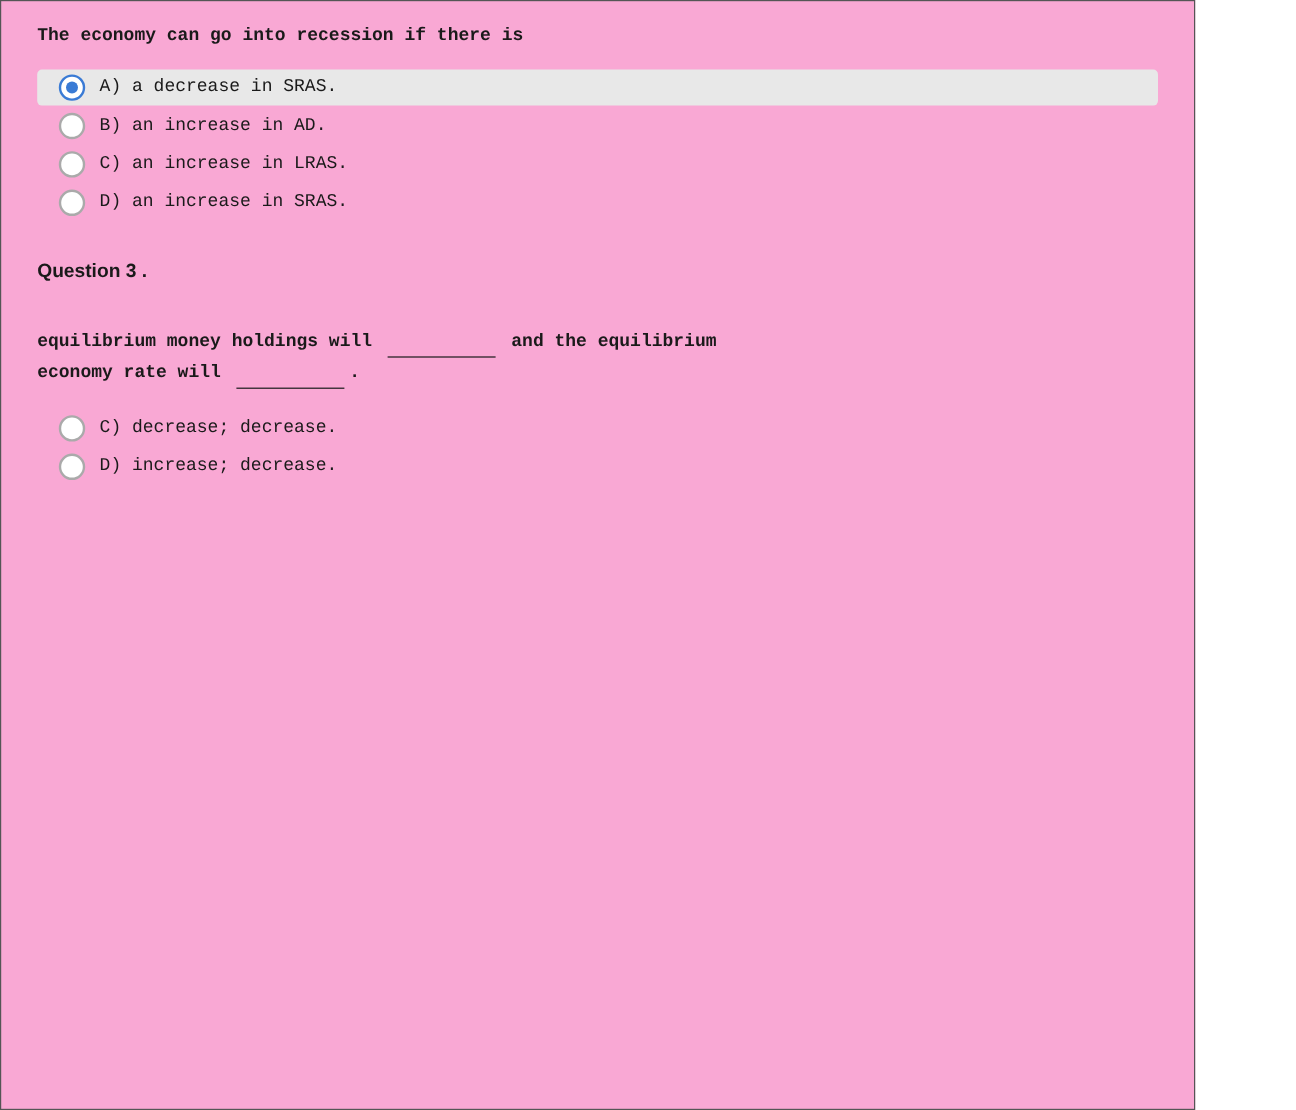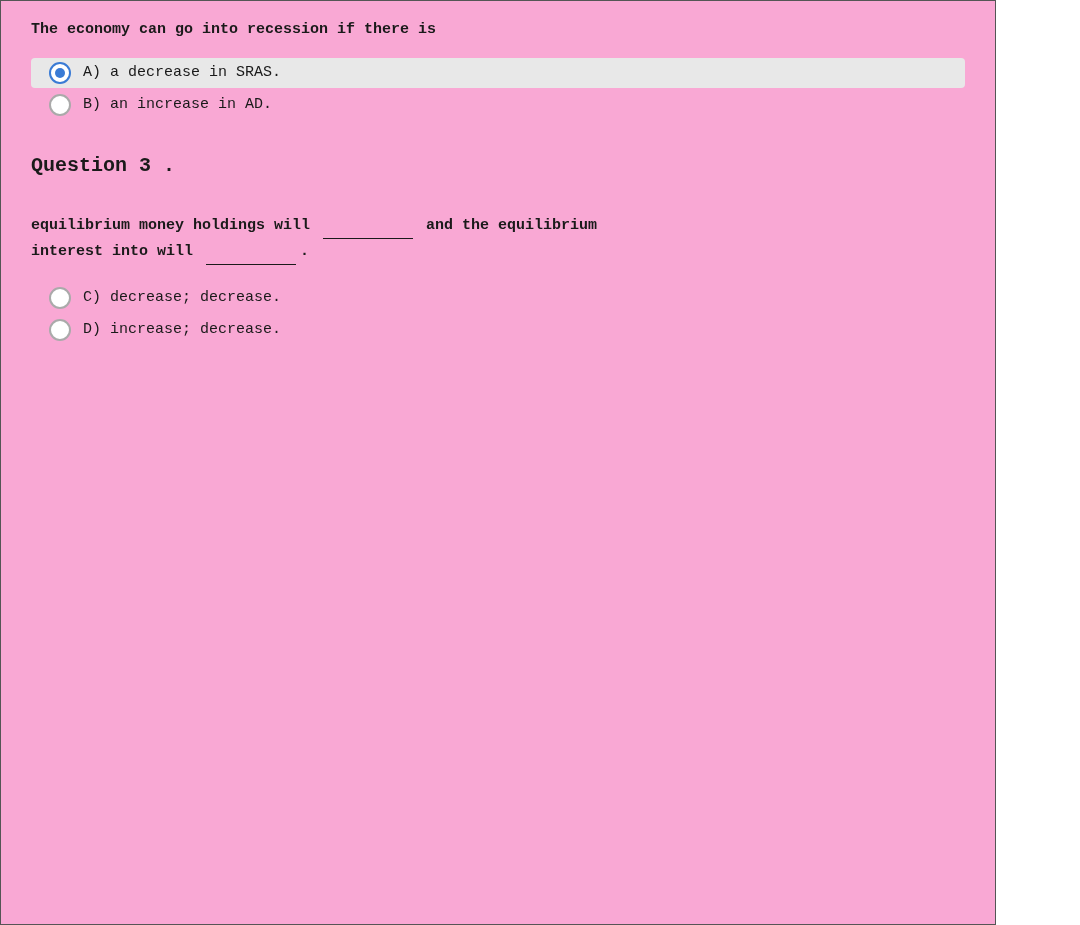--- a/index.html
+++ b/index.html
@@ -77,24 +77,24 @@
     .radio-circle.selected-radio::after {
       content: '';
       width: 10px;
       height: 10px;
       border-radius: 50%;
       background: #3a7bd5;
     }
 
     .question-header {
       font-weight: bold;
-      font-size: 20px;
+      font-size: 16px;
       margin-bottom: 12px;
       margin-top: 22px;
-      font-family: Liberation Mono, monospace;
+      font-family: Liberation Sans, sans-serif;
     }
 
     .question3-block {
       padding: 0px 30px 20px 30px;
     }
 
     .question3-prompt {
       font-weight: bold;
       font-size: 15px;
       line-height: 1.65;
@@ -130,35 +130,43 @@
     <div class="answer-option selected">
       <div class="radio-circle selected-radio"></div>
       <span class="option-label">A) a decrease in SRAS.</span>
     </div>
 
     <div class="answer-option">
       <div class="radio-circle"></div>
       <span class="option-label">B) an increase in AD.</span>
     </div>
 
+    <div class="answer-option">
+      <div class="radio-circle"></div>
+      <span class="option-label">C) an increase in LRAS.</span>
+    </div>
 
+    <div class="answer-option">
+      <div class="radio-circle"></div>
+      <span class="option-label">D) an increase in SRAS.</span>
+    </div>
   </div>
 
   <div class="question3-block">
     <div class="question-header">
       <span>Question 3</span>
       <span> .</span>
     </div>
 
     <div class="question3-prompt">
       <br>
       <span>equilibrium money holdings will</span>
       <span class="blank">&nbsp;</span>
       <span>and the equilibrium</span><br>
-      <span>interest into will</span>
+      <span>economy rate will</span>
       <span class="blank">&nbsp;</span><span>.</span>
     </div>
 
     <div class="q3-answers">
 
 
 
       <div class="answer-option">
         <div class="radio-circle"></div>
         <span class="option-label">C) decrease; decrease.</span>

